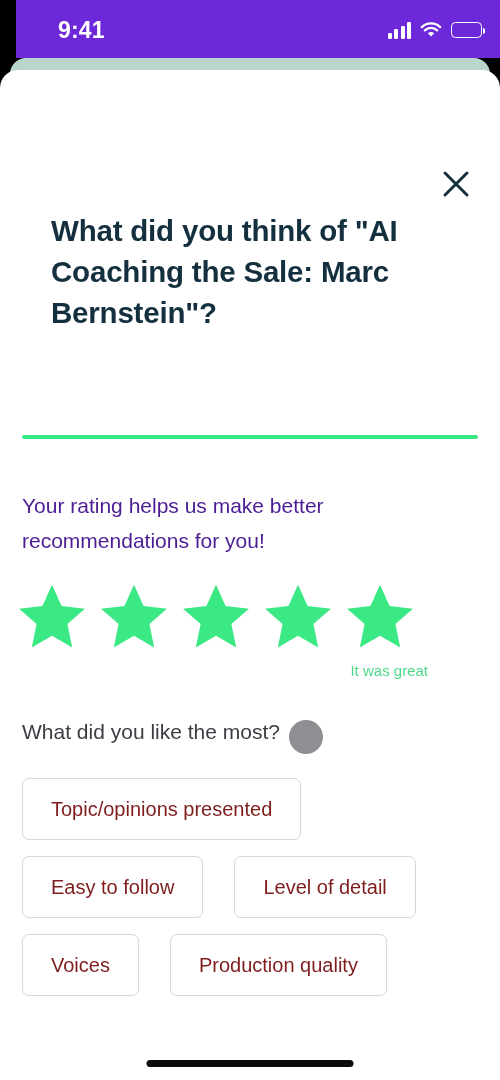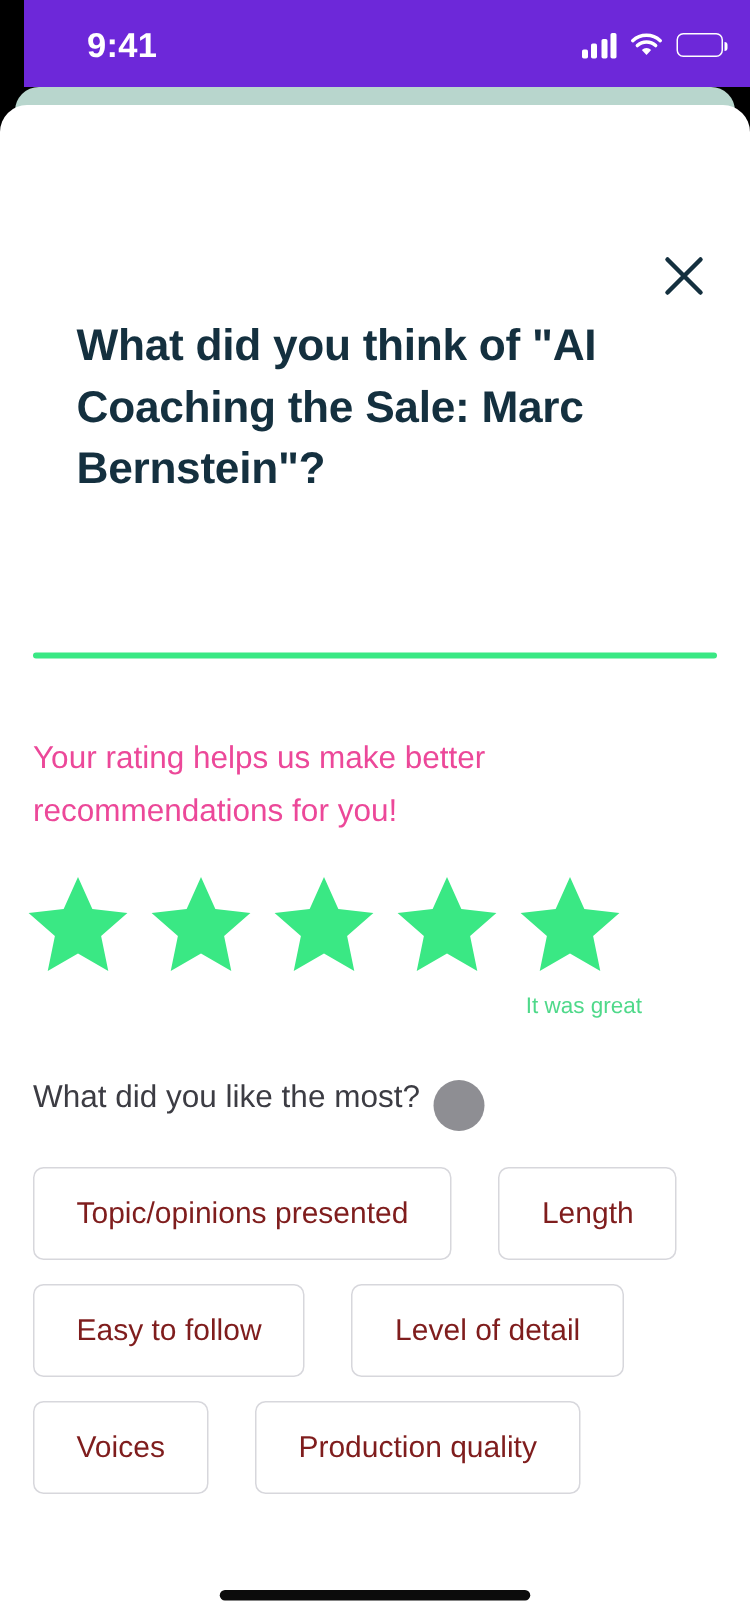--- a/index.html
+++ b/index.html
@@ -151,21 +151,21 @@
     border-radius: 2px;
   }
 
   .subtitle {
     position: absolute;
     left: 22px;
     right: 40px;
     top: 418px;
     font-size: 21px;
     line-height: 35px;
-    color: #ec4899;
+    color: #4c1d95;
   }
 
   .stars-row {
     position: absolute;
     left: 18px;
     top: 512px;
     display: flex;
     gap: 14px;
   }
   .star { width: 68px; height: 66px; display: block; cursor: pointer; }
@@ -309,21 +309,20 @@
 
     <div class="rating-label">It was great</div>
 
     <div class="question-row">
       <span class="question-text">What did you like the most?</span>
       <span class="loading-dot"></span>
     </div>
 
     <div class="chips">
       <button class="chip">Topic/opinions presented</button>
-      <button class="chip">Length</button>
       <button class="chip">Easy to follow</button>
       <button class="chip">Level of detail</button>
       <button class="chip">Voices</button>
       <button class="chip">Production quality</button>
     </div>
 
     <div class="home-indicator"></div>
   </div>
 
 </div>

